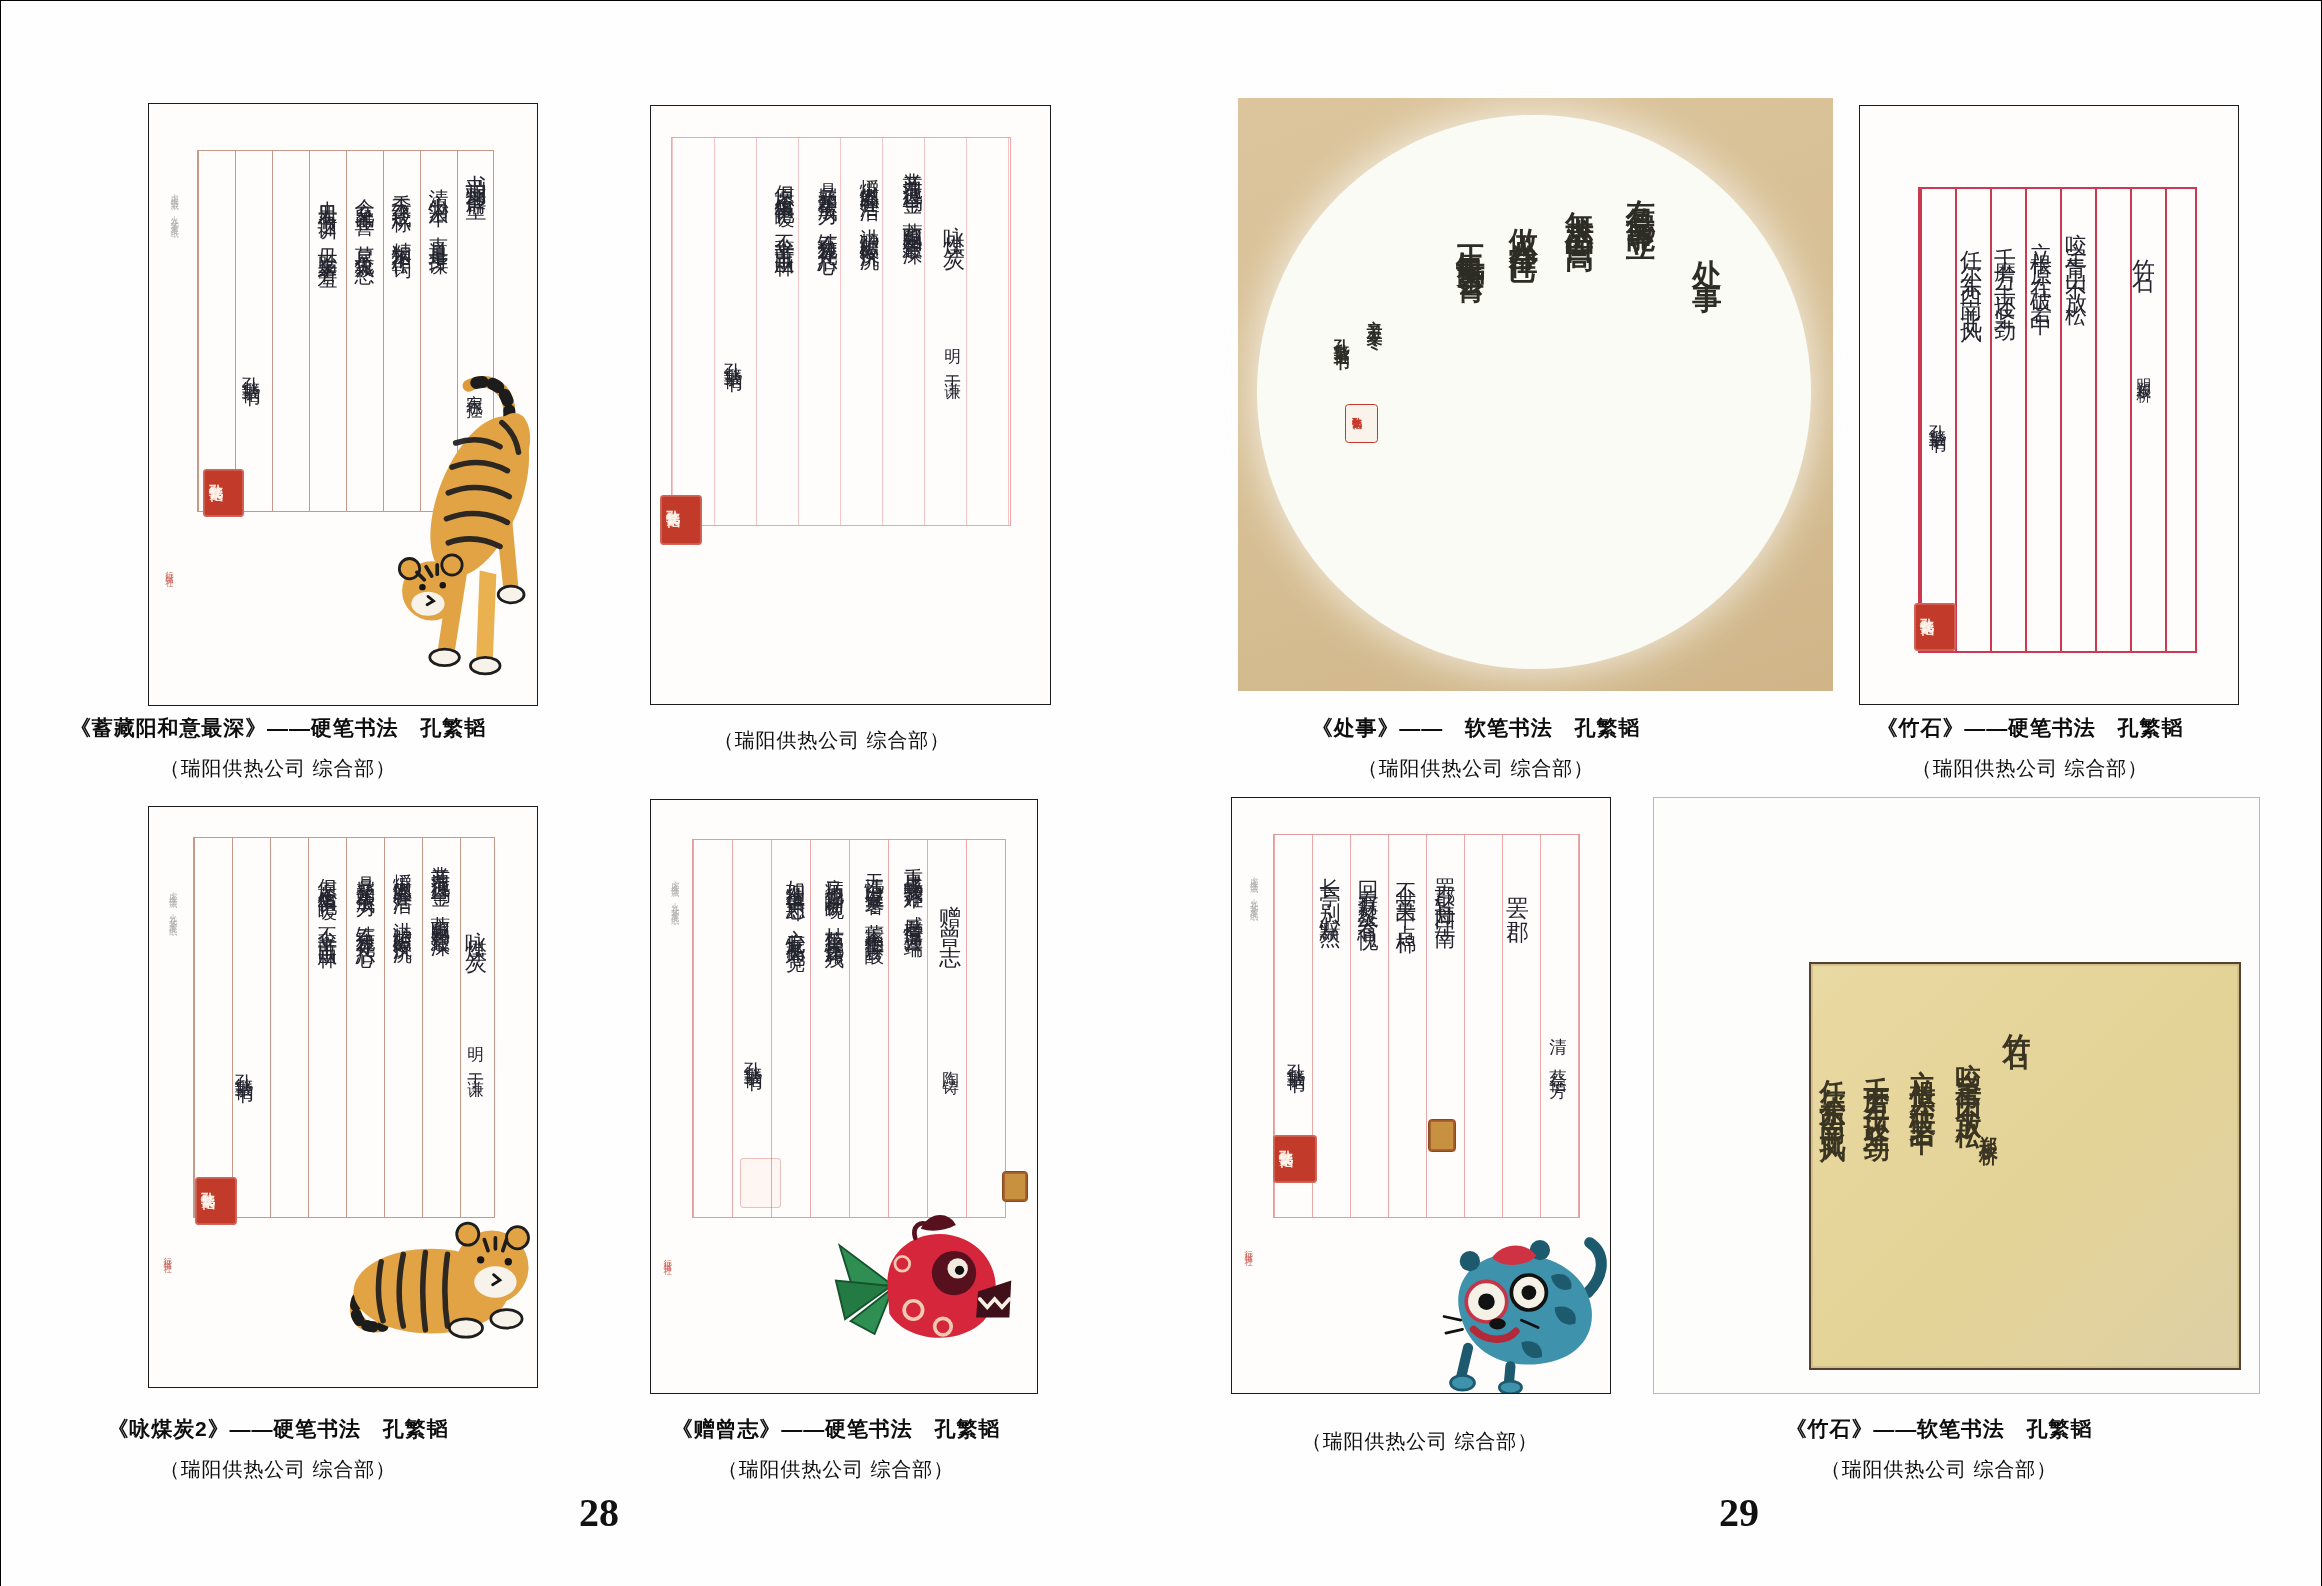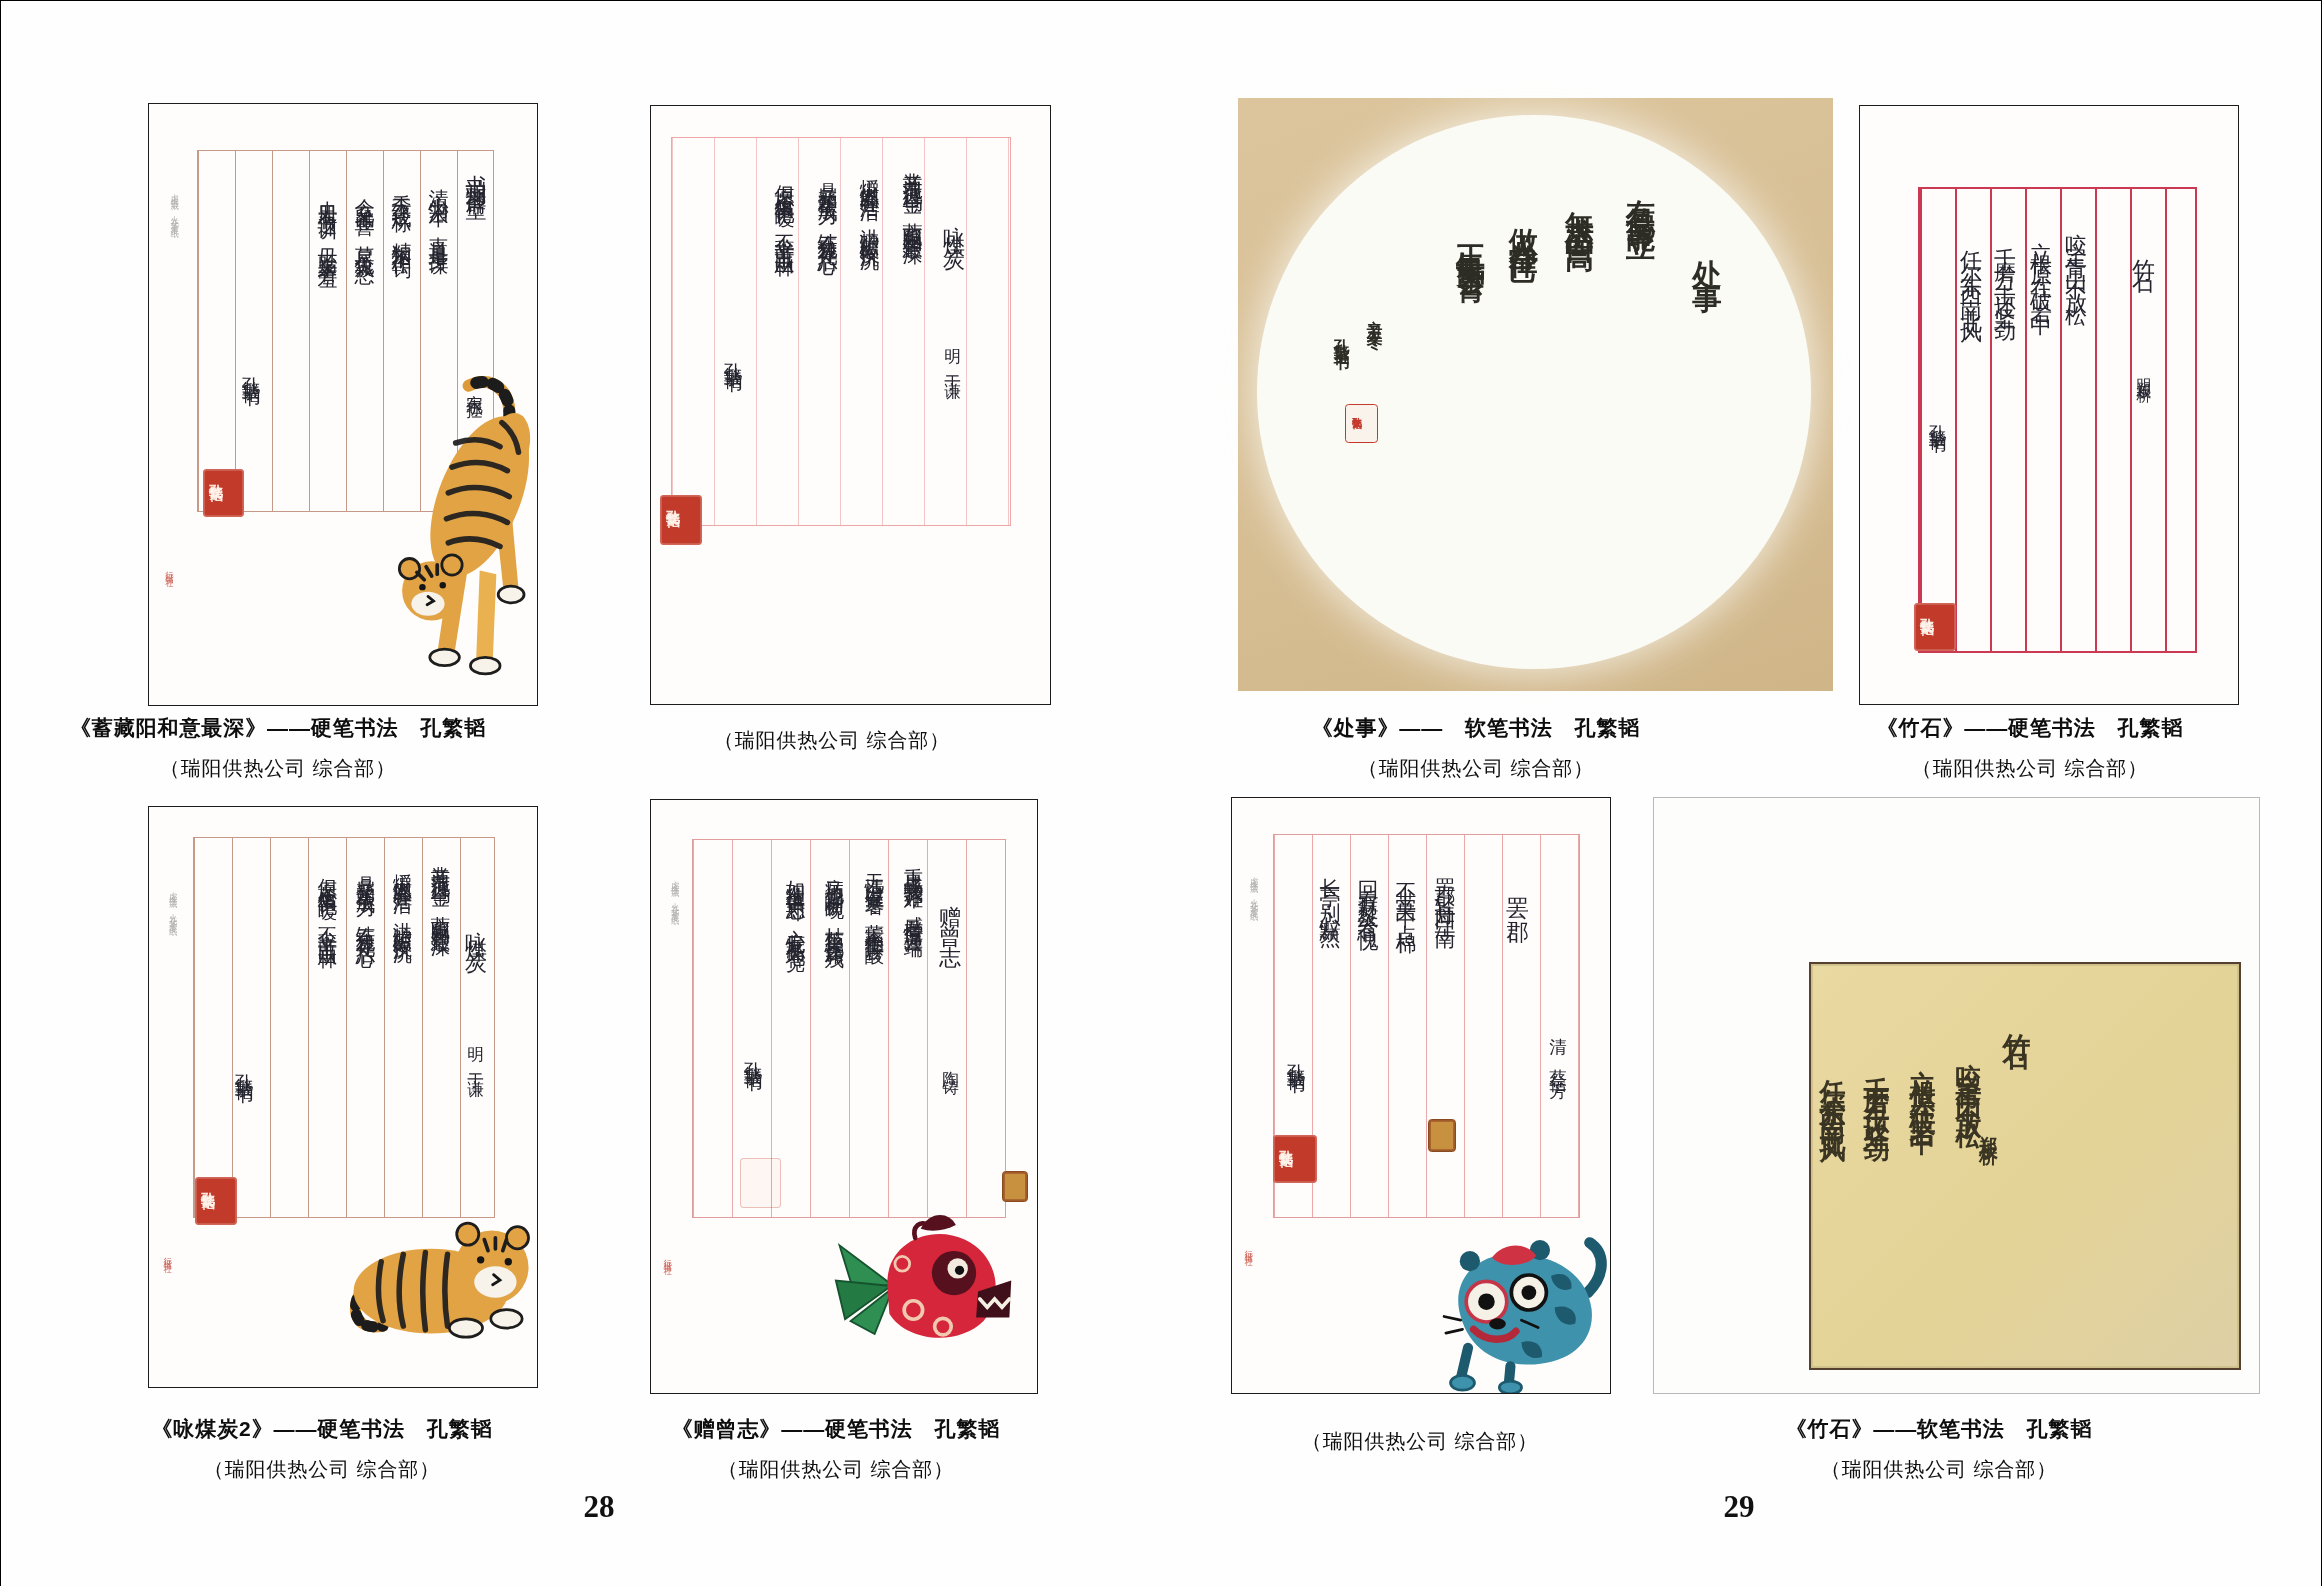--- a/index.html
+++ b/index.html
@@ -34,21 +34,21 @@
   .seal.gold { background:#c8913f; border:1.8px solid #8a4a1f; box-shadow:inset 0 0 0 1.8px rgba(122,35,21,.5); }
   .seal.faint { border:1.8px solid rgba(193,58,42,.6); background:rgba(193,58,42,.07); opacity:.5; }
   .mnote { position:absolute; writing-mode:vertical-rl; text-orientation:upright; font-size:8.3px;
            letter-spacing:2.8px; line-height:1.15; color:#9a9a9a; opacity:.8;
            font-family:"DejaVu Sans", sans-serif; }
   .rmark { color:#c0392b; opacity:.8; }
   .caption { position:absolute; width:554px; text-align:center; color:#0e0e0e; }
   .caption .l1 { font-size:21px; font-weight:600; letter-spacing:0.9px; }
   .caption .l2 { font-size:20px; font-weight:500; margin-top:13px; letter-spacing:0.9px; }
   .pagenum { position:absolute; width:92px; text-align:center; font-family:"Liberation Serif", serif;
-             font-weight:700; font-size:31px; color:#111; }
+             font-weight:700; font-size:40px; color:#111; }
   .circle { position:absolute; border-radius:50%; background:#fbfbf6; box-shadow:0 0 46px rgba(252,252,247,.9); }
   .golden { position:absolute; background:linear-gradient(135deg,#e9d9a2 0%,#e4d396 55%,#ded0a6 100%);
             border:2.8px solid #564130; box-shadow:inset 0 0 0 1.8px #cdbf8a; box-sizing:border-box; }
   .art { position:absolute; }
 </style>
 </head>
 <body>
 
 <div class="sheet">
 
@@ -286,21 +286,21 @@
     <div class="l2">（瑞阳供热公司 综合部）</div>
   </div>
   <div class="caption" style="left:1198px;top:713px;">
     <div class="l1">《处事》——　软笔书法　孔繁韬</div>
     <div class="l2">（瑞阳供热公司 综合部）</div>
   </div>
   <div class="caption" style="left:1752px;top:713px;text-align:center;">
     <div class="l1">《竹石》——硬笔书法　孔繁韬</div>
     <div class="l2">（瑞阳供热公司 综合部）</div>
   </div>
-  <div class="caption" style="left:0px;top:1414px;padding-left:44px;">
+  <div class="caption" style="left:0px;top:1414px;">
     <div class="l1">《咏煤炭2》——硬笔书法　孔繁韬</div>
     <div class="l2">（瑞阳供热公司 综合部）</div>
   </div>
   <div class="caption" style="left:558px;top:1414px;">
     <div class="l1">《赠曾志》——硬笔书法　孔繁韬</div>
     <div class="l2">（瑞阳供热公司 综合部）</div>
   </div>
   <div class="caption" style="left:1142px;top:1414px;">
     <div class="l2">（瑞阳供热公司 综合部）</div>
   </div>

